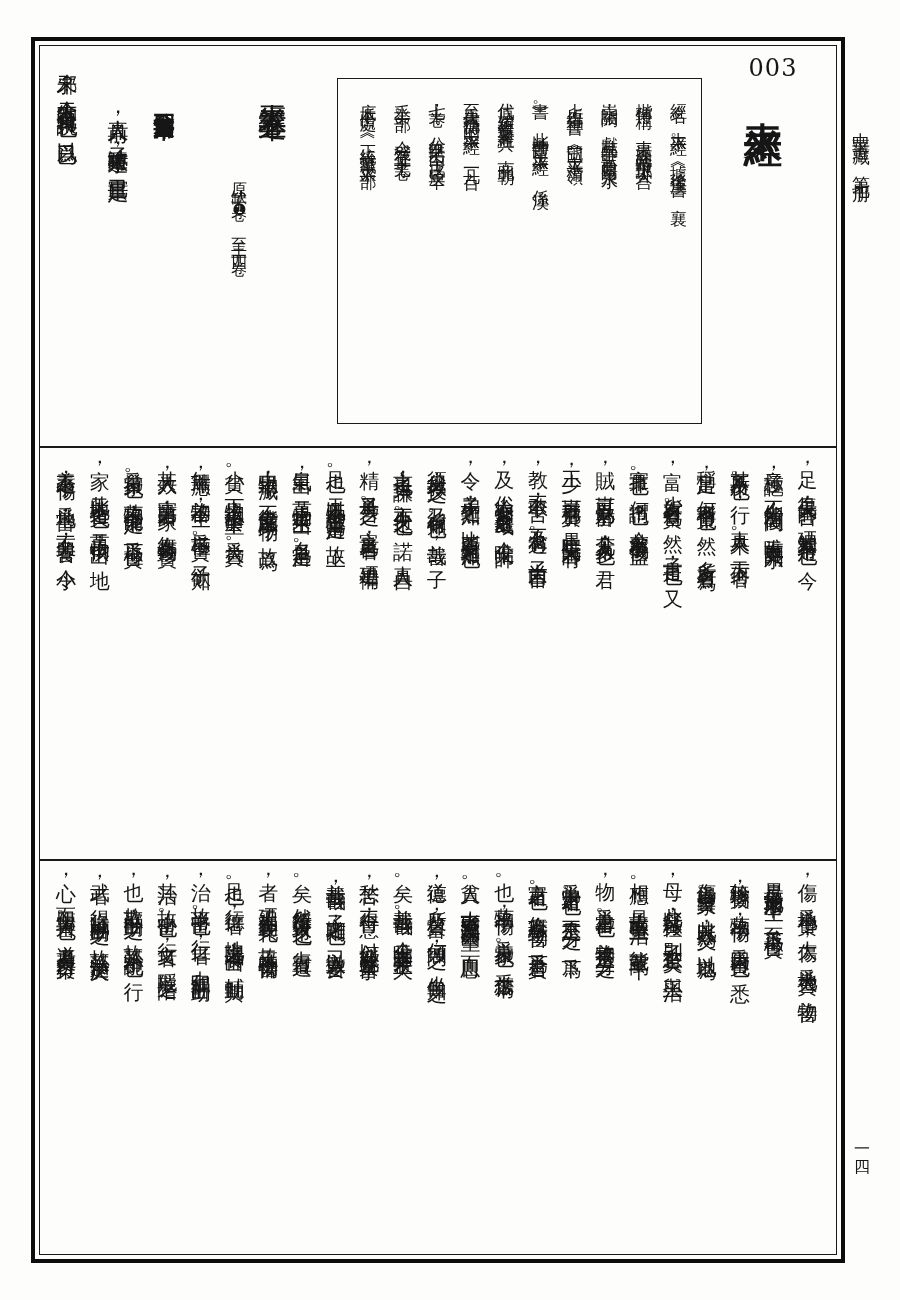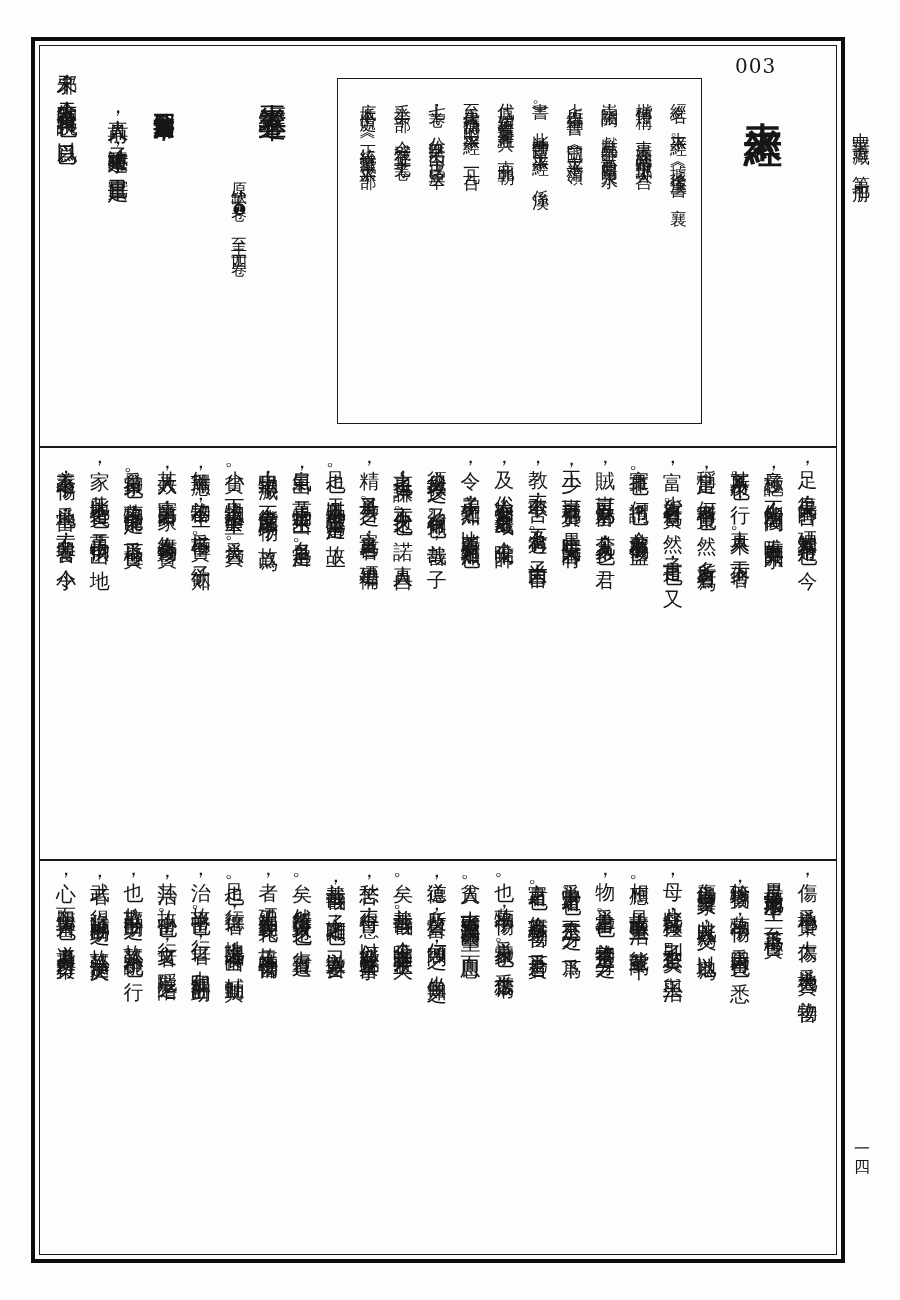--- a/index.html
+++ b/index.html
@@ -33,21 +33,21 @@
     font-family:"DejaVu Sans","Liberation Sans",sans-serif;
   }
   .folio {
     left:851px; top:1140px; height:100px;
     font-size:16px; letter-spacing:8px;
     font-family:"DejaVu Sans","Liberation Sans",sans-serif;
   }
   
   .book-number {
     left:735px; top:54px; width:76px;
-    font-size:20px; letter-spacing:1px;
+    text-align:center; font-size:24px; letter-spacing:1px;
   }
   .book-title {
     left:741px; top:92px; height:160px;
     font-size:38px; letter-spacing:5px; line-height:44px; font-weight:bold;
   }
   
   .colophon-box {
     left:337px; top:78px; width:365px; height:346px;
     border:1.5px solid #1a1a1a;
     padding:11px 5px;

